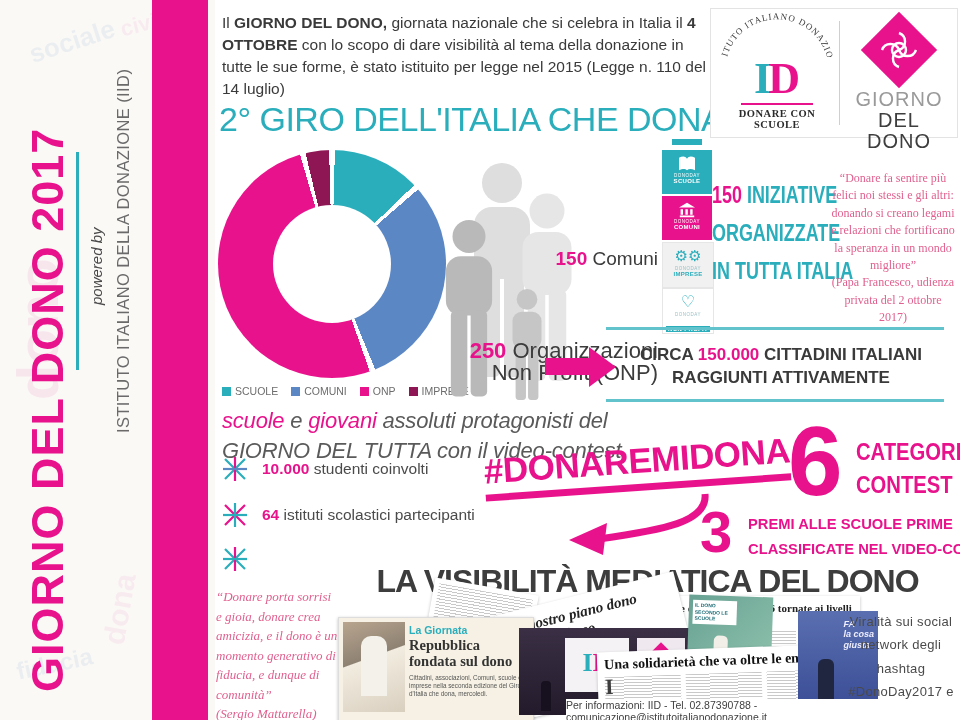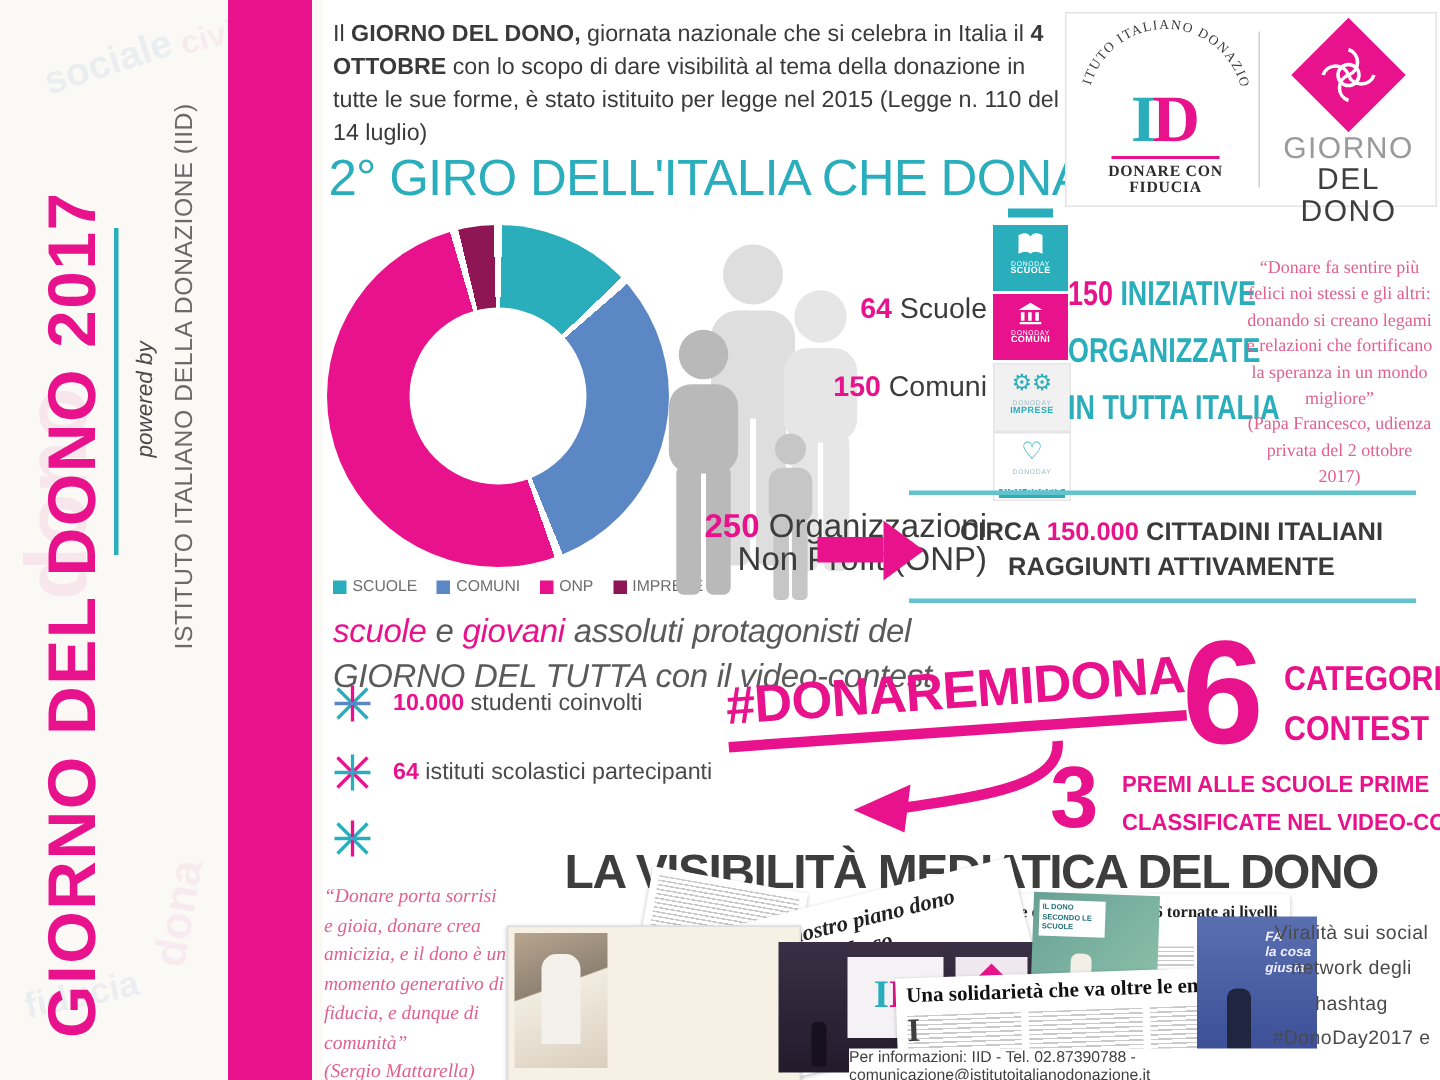--- a/index.html
+++ b/index.html
@@ -192,21 +192,21 @@
   <div class="abs logo-box">
     <div class="abs iid">
       <svg width="120" height="46" viewBox="0 0 120 46">
         <path id="arcp" d="M10 46 A 52 52 0 0 1 110 46" fill="none"></path>
         <text font-size="9" font-family="Liberation Serif, serif" fill="#3b3b3b" letter-spacing="1">
           <textPath href="#arcp" startOffset="50%" text-anchor="middle">ISTITUTO ITALIANO DONAZIONE</textPath>
         </text>
       </svg>
       <div class="iid-letters"><span class="iid-i">I</span><span class="iid-d">D</span></div>
       <div class="iid-underline"></div>
-      <div class="iid-tag">DONARE CON FIDUCIA</div>
+      <div class="iid-tag">DONARE CON SCUOLE</div>
     </div>
     <div class="abs logo-divider"></div>
     <div class="abs gdd">
       <div class="gdd-diamond">
         <svg width="40" height="40" viewBox="0 0 40 40">
           <circle cx="20" cy="20" r="7" fill="none" stroke="#fff" stroke-width="2.4"></circle>
           <path d="M20 3 a9 9 0 0 1 0 17 M20 37 a9 9 0 0 1 0-17 M3 20 a9 9 0 0 1 17 0 M37 20 a9 9 0 0 1 -17 0" fill="none" stroke="#fff" stroke-width="2.4"></path>
         </svg>
       </div>
       <div class="gdd-l1">GIORNO</div>
@@ -241,21 +241,20 @@
   <svg class="person" style="left:512px;top:188px" width="70" height="200" viewBox="0 0 40 110" fill="#e6e6e6">
       <use href="#person-sym"></use>
     </svg>
   <svg class="person" style="left:436px;top:216px" width="66" height="186" viewBox="0 0 40 110" fill="#b9b9b9">
       <use href="#person-sym"></use>
     </svg>
   <svg class="person" style="left:506px;top:288px" width="42" height="114" viewBox="0 0 40 110" fill="#c6c6c6">
       <use href="#person-sym"></use>
     </svg>
 
-  <div class="stat" style="top:196px"><span class="n">64</span> <span>Scuole</span></div>
   <div class="stat" style="top:248px"><span class="n">150</span> <span>Comuni</span></div>
   <div class="stat small" style="top:338px"><span class="n">250</span> <span>Organizzazioni</span></div>
   <div class="stat small" style="top:360px"><span>Non Profit (ONP)</span></div>
 
   <div class="badge b1" style="top: 150px; background-color: rgb(42, 174, 188);">
     <div class="ic"><svg width="20" height="16" viewBox="0 0 22 18" fill="#fff">
           <path d="M2 2c4-2 7-2 9 1v13c-2-2-5-2-9 0zM20 2c-4-2-7-2-9 1v13c2-2 5-2 9 0z"></path>
         </svg></div>
     <div class="t1">DONODAY</div>
     <div class="t2">SCUOLE</div>
@@ -365,20 +364,25 @@
     <div class="h">Ripartono le donazioni nel 2016 tornate ai livelli pre crisi</div>
     <div class="cols">
         <div class="fake"></div>
         <div class="fake"></div>
         <div class="fake"></div>
         <div class="fake"></div>
       </div>
   </div>
   <div class="clip giornata">
     <div class="pope"></div>
+    <div class="txt">
+      <div class="lab">La Giornata</div>
+      <div class="hl">Repubblica fondata sul dono</div>
+      <div class="bd">Cittadini, associazioni, Comuni, scuole e imprese nella seconda edizione del Giro d'Italia che dona, mercoledì.</div>
+    </div>
   </div>
   <div class="stage abs">
     <div class="screen"><span class="id"><span style="color:#2aaebc">I</span><span style="color:#e8138c">D</span></span></div>
     <div class="panel">
       <div class="dia"></div>
       <div class="g">GIORNO DEL DONO</div>
     </div>
     <div class="fig" style="left:22px"></div>
     <div class="fig" style="left:132px"></div>
     <div class="fig" style="left:166px;height:38px"></div>

